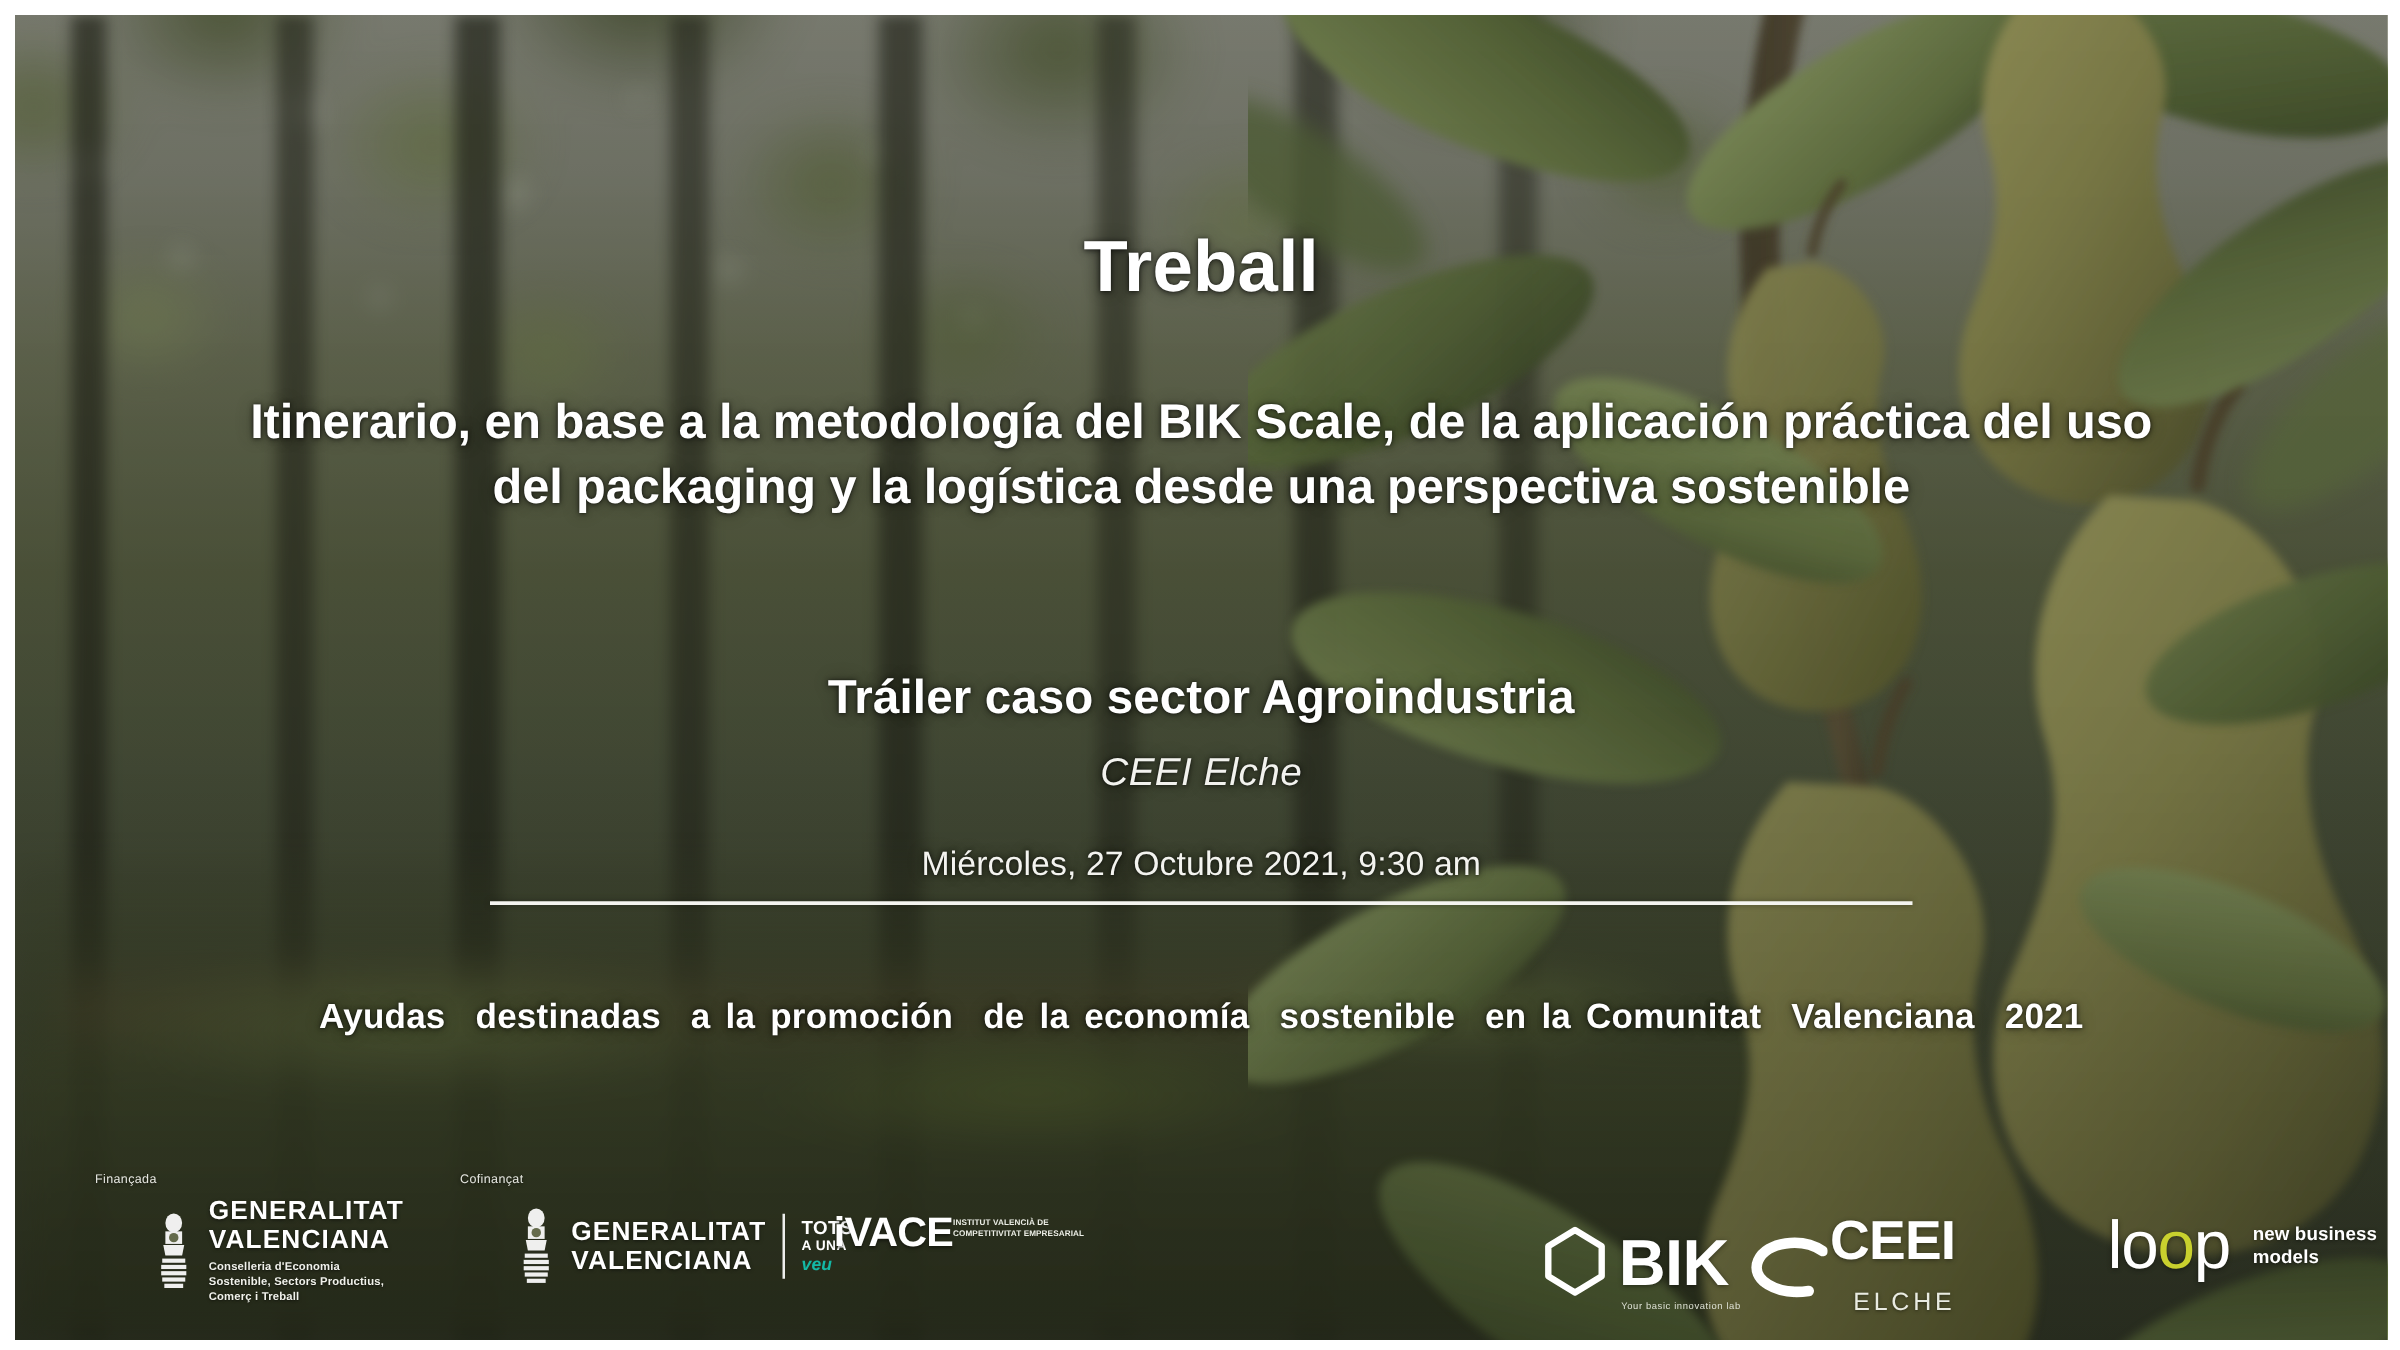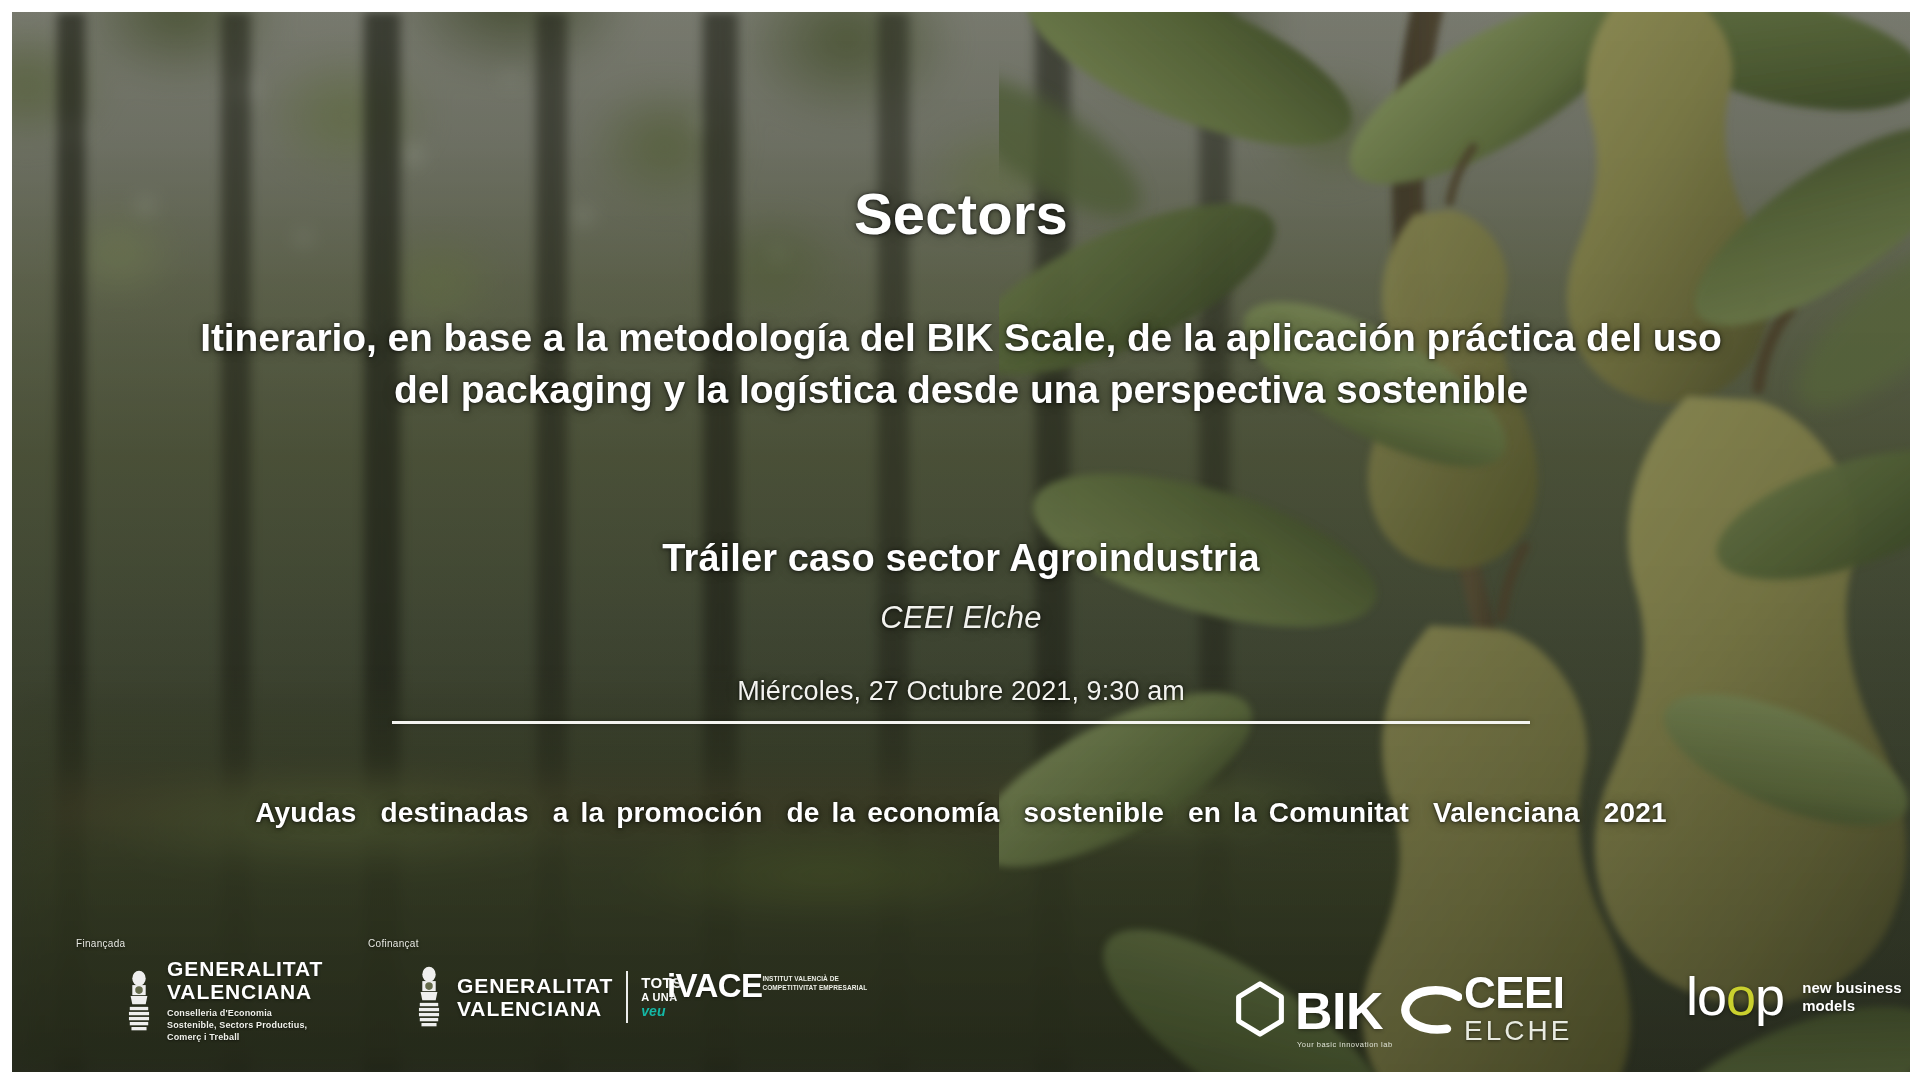--- a/index.html
+++ b/index.html
@@ -357,25 +357,25 @@
   .ceei-text { display: flex; flex-direction: column; }
   .ceei-word {
     font-size: 44px;
     font-weight: bold;
     color: #ffffff;
     line-height: .88;
     letter-spacing: -.6px;
     text-shadow: 0 1px 4px rgba(0,0,0,.45);
   }
   .ceei-city {
-    font-size: 28px;
+    font-size: 20px;
     color: #e9ebe1;
     letter-spacing: 3px;
     text-align: right;
-    margin-top: 2px;
+    margin-top: 18px;
     text-shadow: 0 1px 3px rgba(0,0,0,.5);
   }
 
   
   .loop { display: flex; align-items: center; gap: 18px; align-self: center; }
   .loop-word {
     font-size: 54px;
     color: #ffffff;
     line-height: .85;
     letter-spacing: -1px;
@@ -523,21 +523,21 @@
             <ellipse cx="24" cy="380" rx="56" ry="20" fill="#5f7140" transform="rotate(34 24 380)"></ellipse>
             <ellipse cx="460" cy="960" rx="58" ry="21" fill="#64764a" transform="rotate(-26 460 960)"></ellipse>
           </g>
         </svg>
       </div>
 
       <div class="bg-overlay"></div>
     </div>
 
     <div class="content">
-      <div class="txt kicker">Sectors</div>
+      <div class="txt kicker">Treball</div>
       <div class="txt headline">Itinerario, en base a la metodología del BIK Scale, de la aplicación práctica del uso del packaging y la logística desde una perspectiva sostenible</div>
       <div class="txt session-org">CEEI Elche</div>
       <div class="txt session-title">Tráiler caso sector Agroindustria</div>
       <div class="txt datetime">Miércoles, 27 Octubre 2021, 9:30 am</div>
       <div class="divider"></div>
       <div class="txt programme">Ayudas  destinadas  a la promoción  de la economía  sostenible  en la Comunitat  Valenciana  2021</div>
     </div>
 
     <div class="logo-bar">
 

